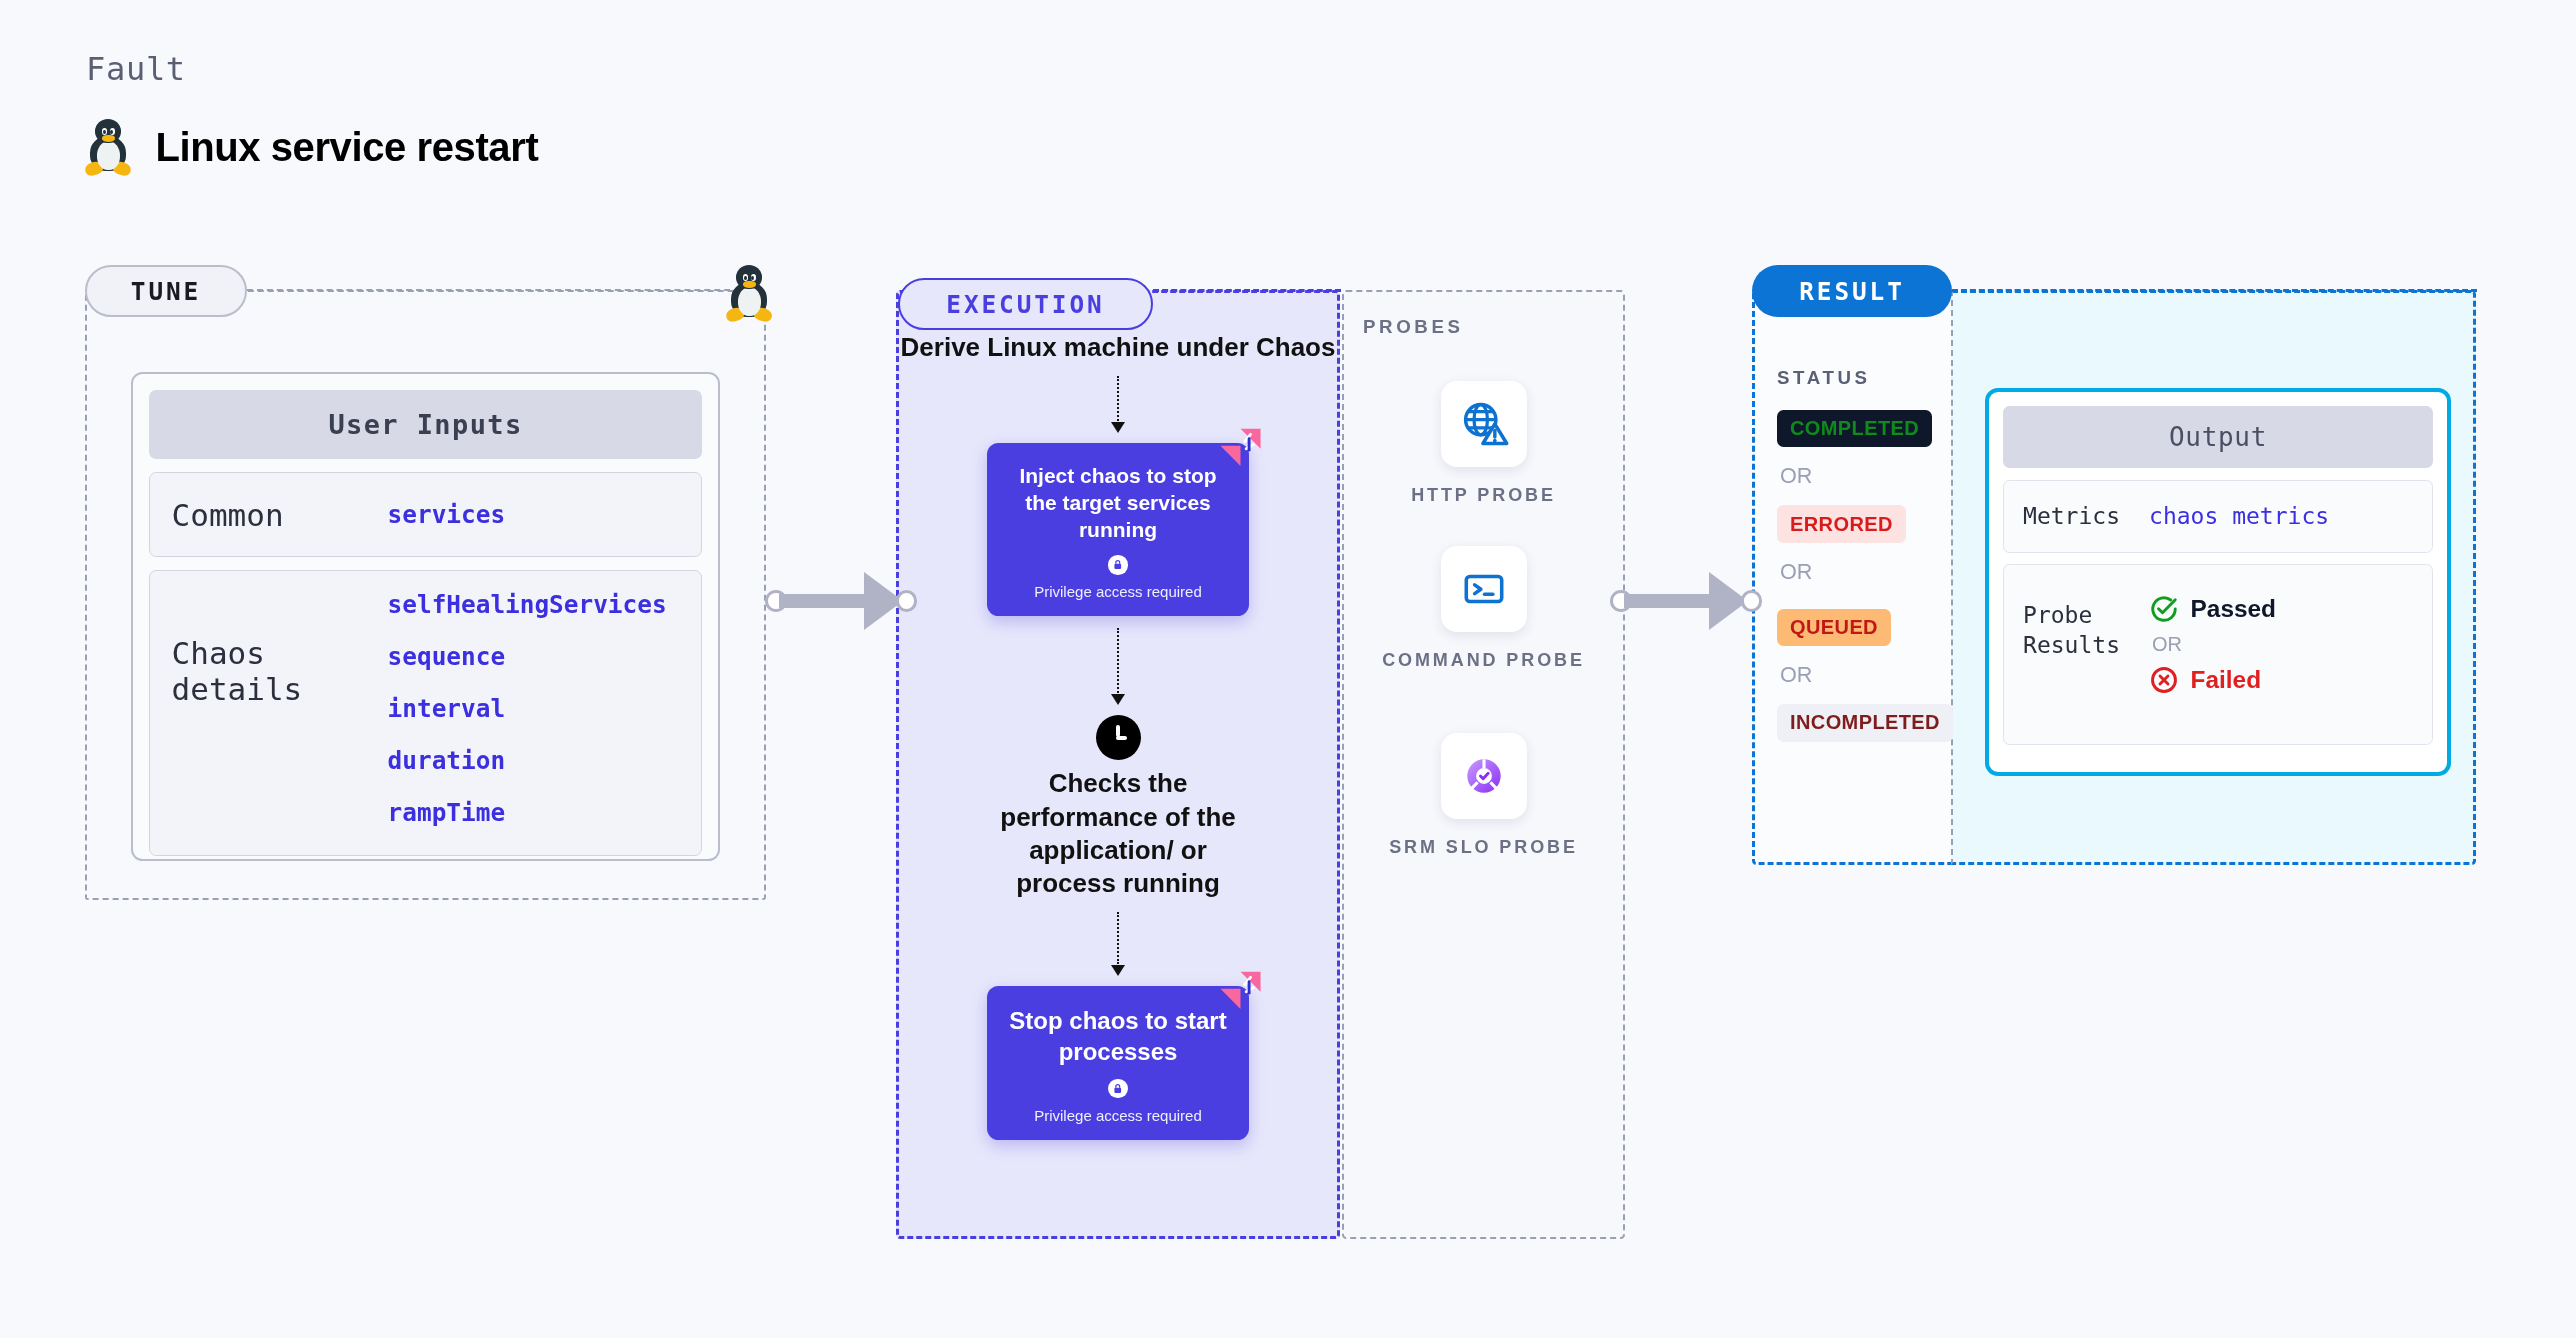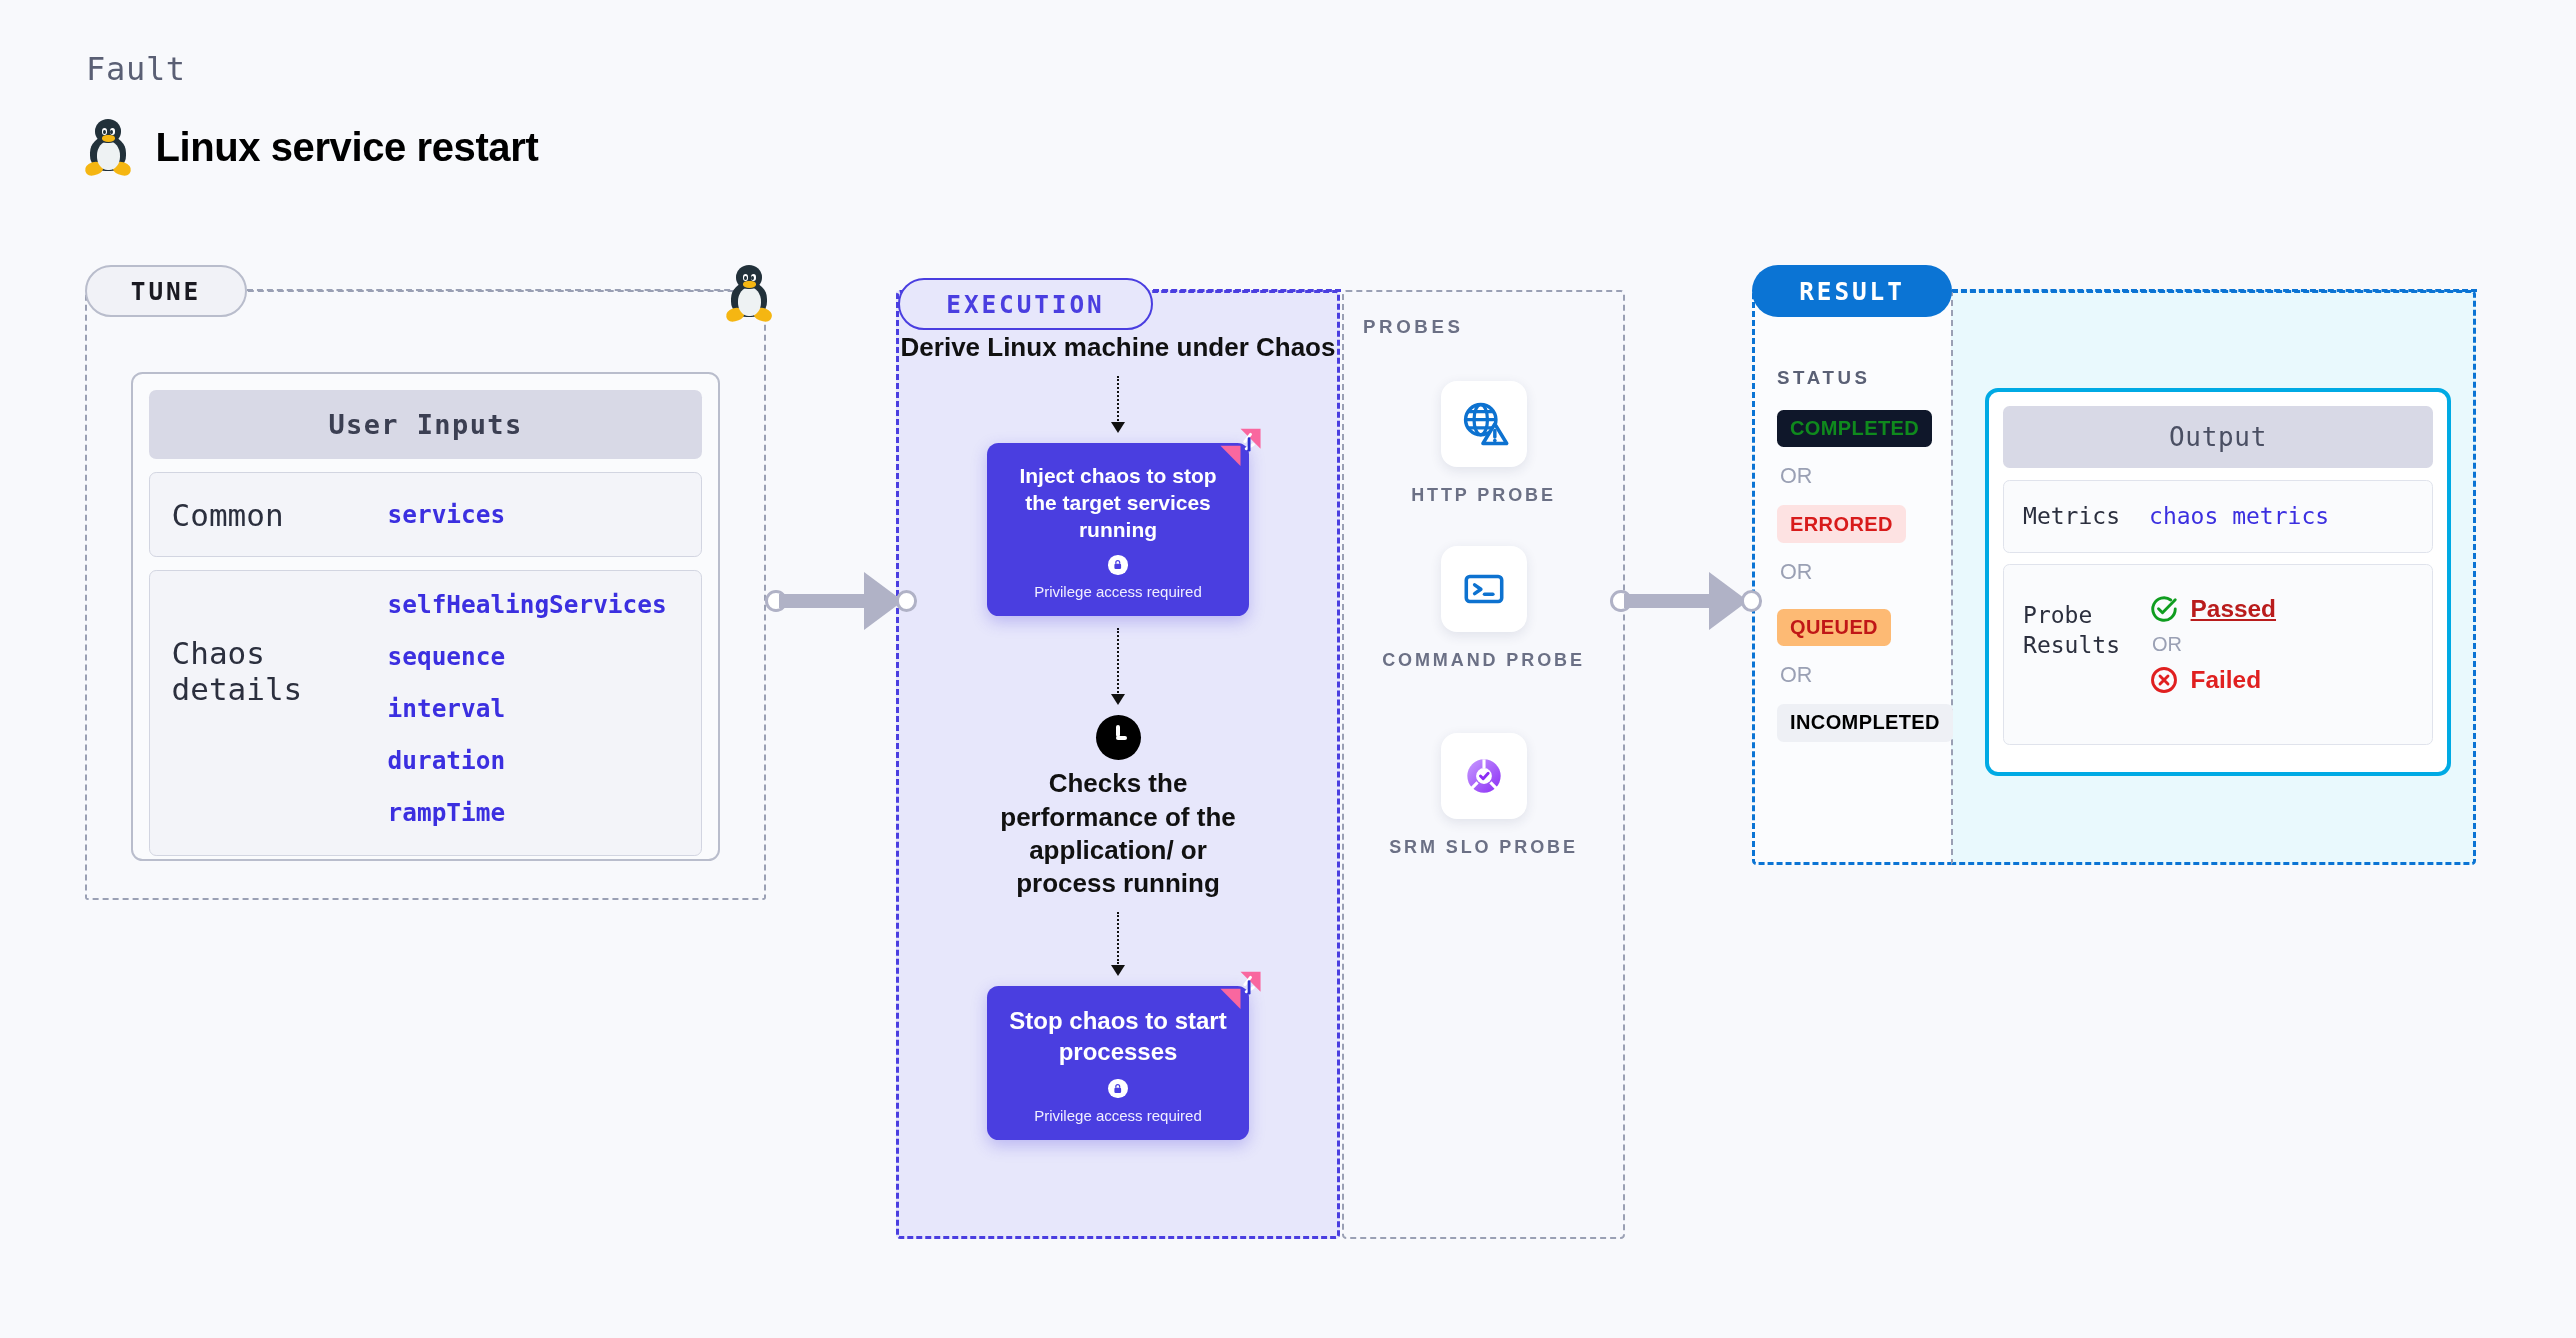--- a/index.html
+++ b/index.html
@@ -212,21 +212,21 @@
     font-size: 18.7px; font-weight: 700; color: #5a6075; letter-spacing: 3.6px;
   }
   .status-list { position: absolute; left: 1777px; top: 410px; width: 173px; }
   .badge {
     display: inline-block; padding: 7.2px 13px; border-radius: 6.5px;
     font-size: 20px; font-weight: 700; letter-spacing: 0.4px;
   }
   .badge-completed { background: #0f172a; color: #0f8a1d; }
   .badge-errored   { background: #fde2e2; color: #d81b1b; }
   .badge-queued    { background: #fdba74; color: #c01717; margin-top: 8px; }
-  .badge-incompleted { background: #eef0f5; color: #000000; }
+  .badge-incompleted { background: #eef0f5; color: #7f1d1d; }
   .or-text { font-size: 21.6px; color: #9aa0b4; margin: 16px 0 16px 2.9px; font-family: "Liberation Sans", sans-serif; }
 
   
   .out-card {
     position: absolute; left: 1985px; top: 388px; width: 466px; height: 388px;
     background: #fff; border: 4.3px solid #00aae4; border-radius: 13px; padding: 14.4px;
   }
   .out-head {
     height: 62px; background: #d8d9e6; border-radius: 6.5px;
     display: flex; align-items: center; justify-content: center;
@@ -239,21 +239,21 @@
   .out-sec.metrics { height: 73px; }
   .out-sec.probe { height: 181px; align-items: flex-start; }
   .out-label {
     font-family: "DejaVu Sans Mono", monospace; font-size: 23px; color: #2b2f3e;
     width: 126px; flex: none; line-height: 1.32;
   }
   .out-sec.probe .out-label { padding-top: 18.7px; }
   .out-val { font-family: "DejaVu Sans Mono", monospace; font-size: 23px; color: #3b2fe0; }
   .probe-res { display: flex; flex-direction: column; gap: 2.9px; padding-top: 13px; }
   .res-row { display: flex; align-items: center; gap: 11.5px; }
-  .res-pass { font-size: 24.4px; font-weight: 700; color: #b91c1c; text-decoration: underline; }
+  .res-pass { font-size: 24.4px; font-weight: 700; color: #0f172a; }
   .res-fail { font-size: 24.4px; font-weight: 700; color: #e02020; }
   .res-or { font-size: 20px; color: #9aa0b4; margin: 5.8px 0 5.8px 2.9px; }
 </style>
 </head>
 <body>
 
 <div class="page">
 
   <div class="hdr-fault">Fault</div>
   <div class="hdr-row">

